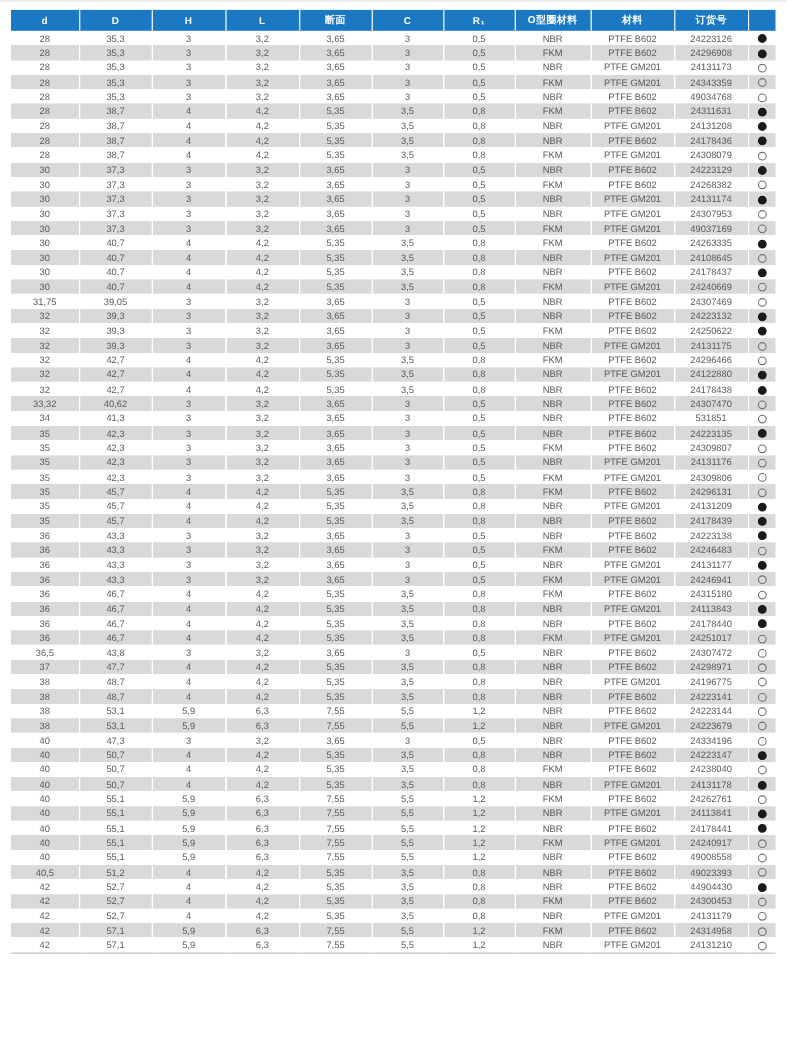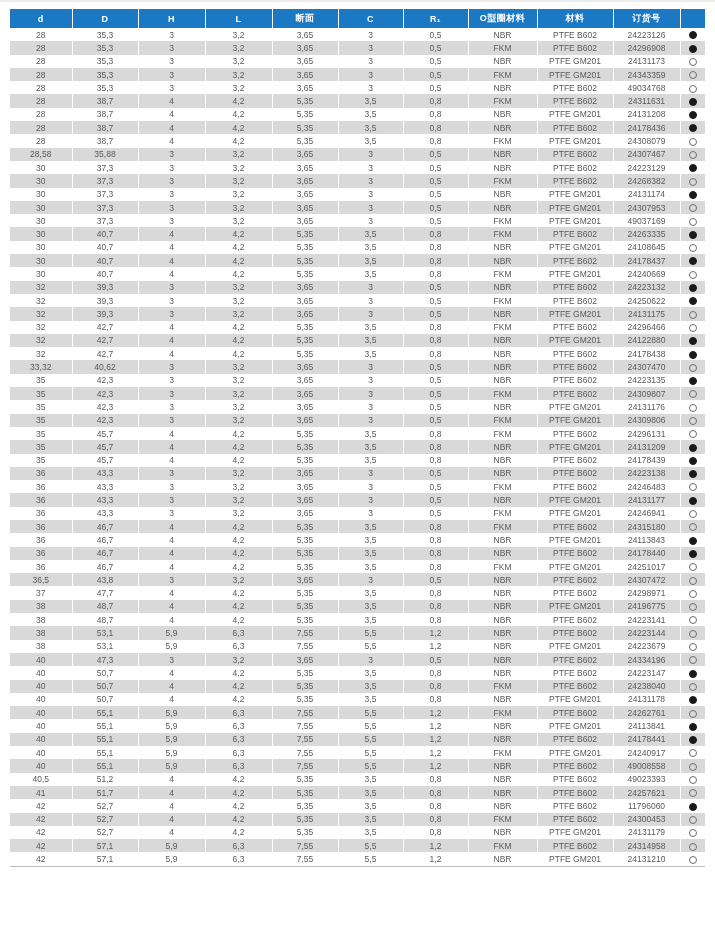--- a/index.html
+++ b/index.html
@@ -206,33 +206,20 @@
           <td>4,2</td>
           <td>5,35</td>
           <td>3,5</td>
           <td>0,8</td>
           <td>FKM</td>
           <td>PTFE GM201</td>
           <td>24308079</td>
           <td><span class="dot empty"></span></td>
         </tr>
         <tr>
-          <td>28,58</td>
-          <td>35,88</td>
-          <td>3</td>
-          <td>3,2</td>
-          <td>3,65</td>
-          <td>3</td>
-          <td>0,5</td>
-          <td>NBR</td>
-          <td>PTFE B602</td>
-          <td>24307467</td>
-          <td><span class="dot empty"></span></td>
-        </tr>
-        <tr>
           <td>30</td>
           <td>37,3</td>
           <td>3</td>
           <td>3,2</td>
           <td>3,65</td>
           <td>3</td>
           <td>0,5</td>
           <td>NBR</td>
           <td>PTFE B602</td>
           <td>24223129</td>
@@ -336,20 +323,33 @@
           <td>4,2</td>
           <td>5,35</td>
           <td>3,5</td>
           <td>0,8</td>
           <td>FKM</td>
           <td>PTFE GM201</td>
           <td>24240669</td>
           <td><span class="dot empty"></span></td>
         </tr>
         <tr>
+          <td>31,75</td>
+          <td>39,05</td>
+          <td>3</td>
+          <td>3,2</td>
+          <td>3,65</td>
+          <td>3</td>
+          <td>0,5</td>
+          <td>NBR</td>
+          <td>PTFE B602</td>
+          <td>24307469</td>
+          <td><span class="dot empty"></span></td>
+        </tr>
+        <tr>
           <td>32</td>
           <td>39,3</td>
           <td>3</td>
           <td>3,2</td>
           <td>3,65</td>
           <td>3</td>
           <td>0,5</td>
           <td>NBR</td>
           <td>PTFE B602</td>
           <td>24223132</td>
@@ -424,20 +424,33 @@
           <td>33,32</td>
           <td>40,62</td>
           <td>3</td>
           <td>3,2</td>
           <td>3,65</td>
           <td>3</td>
           <td>0,5</td>
           <td>NBR</td>
           <td>PTFE B602</td>
           <td>24307470</td>
+          <td><span class="dot empty"></span></td>
+        </tr>
+        <tr>
+          <td>34</td>
+          <td>41,3</td>
+          <td>3</td>
+          <td>3,2</td>
+          <td>3,65</td>
+          <td>3</td>
+          <td>0,5</td>
+          <td>NBR</td>
+          <td>PTFE B602</td>
+          <td>531851</td>
           <td><span class="dot empty"></span></td>
         </tr>
         <tr>
           <td>35</td>
           <td>42,3</td>
           <td>3</td>
           <td>3,2</td>
           <td>3,65</td>
           <td>3</td>
           <td>0,5</td>
@@ -830,43 +843,30 @@
           <td>4,2</td>
           <td>5,35</td>
           <td>3,5</td>
           <td>0,8</td>
           <td>NBR</td>
           <td>PTFE B602</td>
           <td>49023393</td>
           <td><span class="dot empty"></span></td>
         </tr>
         <tr>
-          <td>41</td>
-          <td>51,7</td>
-          <td>4</td>
-          <td>4,2</td>
-          <td>5,35</td>
-          <td>3,5</td>
-          <td>0,8</td>
-          <td>NBR</td>
-          <td>PTFE B602</td>
-          <td>24257621</td>
-          <td><span class="dot empty"></span></td>
-        </tr>
-        <tr>
           <td>42</td>
           <td>52,7</td>
           <td>4</td>
           <td>4,2</td>
           <td>5,35</td>
           <td>3,5</td>
           <td>0,8</td>
           <td>NBR</td>
           <td>PTFE B602</td>
-          <td>11796060</td>
+          <td>44904430</td>
           <td><span class="dot filled"></span></td>
         </tr>
         <tr>
           <td>42</td>
           <td>52,7</td>
           <td>4</td>
           <td>4,2</td>
           <td>5,35</td>
           <td>3,5</td>
           <td>0,8</td>

